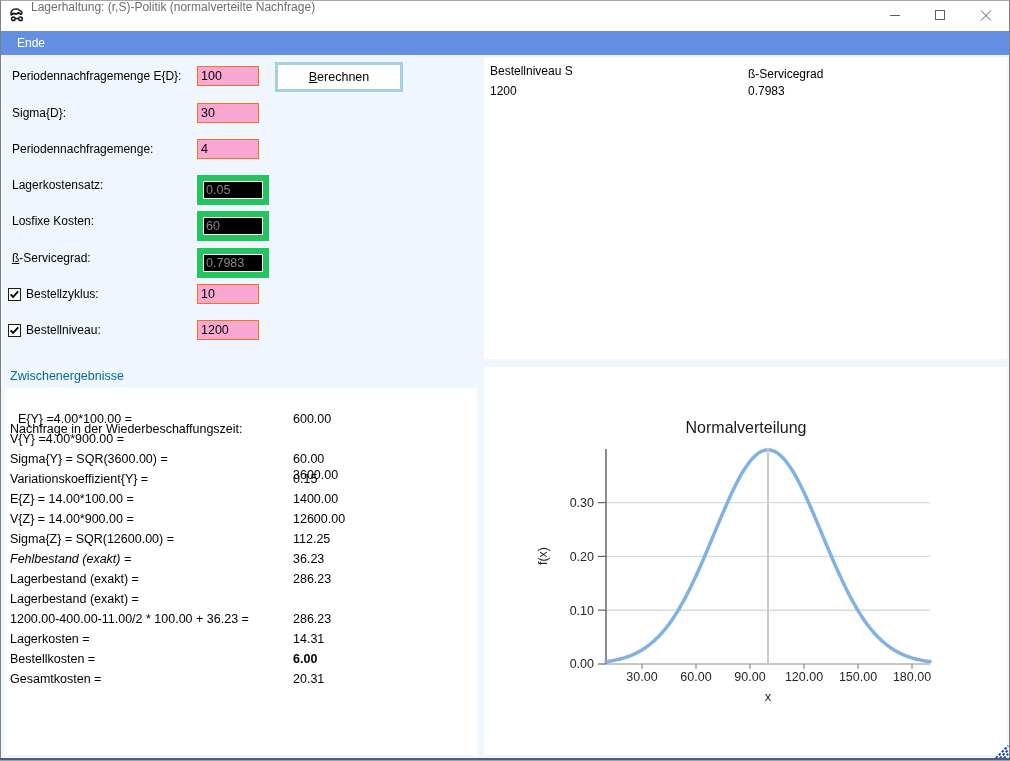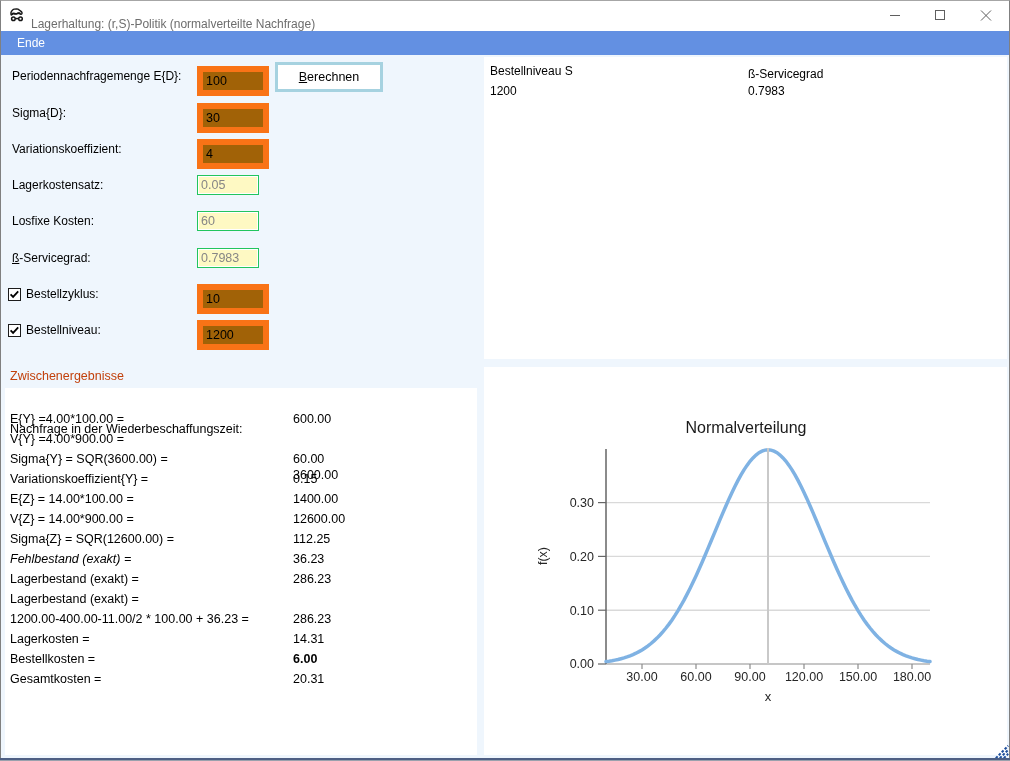--- a/index.html
+++ b/index.html
@@ -2,38 +2,38 @@
 <html><head>
 <meta charset="utf-8">
 <style>
   html,body{margin:0;padding:0;}
   body{width:1010px;height:761px;position:relative;overflow:hidden;
        font-family:"Liberation Sans",sans-serif;font-size:12.5px;color:#000;background:#eff6fd;}
   .abs{position:absolute;}
   
   #titlebar{left:0;top:0;width:1010px;height:31px;background:#fff;
             border-left:1px solid #808080;border-right:1px solid #808080;border-top:1px solid #a6a6a6;box-sizing:border-box;}
-  #title{left:31px;top:17px;color:#6d6d6d;font-size:12px;}
+  #title{left:31px;top:0;color:#6d6d6d;font-size:12px;}
   #menubar{left:1px;top:31px;width:1008px;height:24px;background:#6390e2;}
   #menubar span{position:absolute;left:16px;top:5px;color:#fff;font-size:12px;}
   #client{left:1px;top:55px;width:1008px;height:703px;background:#eff6fd;}
   #leftborder{left:0;top:31px;width:1px;height:727px;background:#808080;}
   #rightborder{left:1009px;top:31px;width:1px;height:727px;background:#808080;}
   #bottomborder{left:0;top:758px;width:1010px;height:2px;background:#4e5f84;border-bottom:1px solid #9aa1ad;}
   
   .panel{background:#fff;}
   #paneltr{left:484px;top:57px;width:523px;height:302px;}
   #panelchart{left:484px;top:367px;width:523px;height:388px;}
   #panelres{left:5px;top:388px;width:472px;height:367px;}
   
   .lbl{height:20px;line-height:20px;white-space:nowrap;font-size:12px;}
-  .tb{width:57px;height:18px;background:#a16207;border:6px solid #f97316;line-height:19px;padding-left:3px;font-size:12.5px;}
-  .tbd{background:#fef9c3;border:1px solid #22c55e;box-shadow:inset 0 0 0 1px #fff;color:#868686;}
+  .tb{width:57px;height:18px;background:#f9a8d4;border:1px solid #f97316;line-height:19px;padding-left:3px;font-size:12.5px;}
+  .tbd{background:#000000;border:6px solid #22c55e;box-shadow:inset 0 0 0 1px #fff;color:#868686;}
   .cb{width:11px;height:11px;background:#fff;border:1px solid #1c1c1c;}
-  #btn{left:275px;top:62px;width:108px;height:30px;background:#fff;border:3px solid #a6d2e0;box-sizing:border-box;
+  #btn{left:275px;top:62px;width:128px;height:30px;background:#fff;border:3px solid #a6d2e0;box-sizing:border-box;
        text-align:center;line-height:24px;font-size:12.5px;}
   
   .res{height:20px;line-height:20px;white-space:nowrap;font-size:12.5px;}
 </style>
 </head>
 <body>
 <div class="abs" id="client"></div>
 <div class="abs" id="titlebar"></div>
 <svg class="abs" style="left:8px;top:6px" width="18" height="18" viewBox="0 0 18 18">
   <path d="M3.1,8.9 L2.9,6.9 Q3.2,5.2 4.6,3.9 Q5.3,3.2 6.3,3.1 L8.8,2.9 Q10,2.9 10.7,3.6 L12.5,5.0 Q13.8,5.6 14.0,6.6 L14.0,7.4 Q13.9,8.2 13.1,8.3 Q12.3,8.4 11.8,7.8 Q10.5,6.6 9.0,7.4 Q7.4,8.2 6.0,7.9 Q4.6,7.6 4.0,8.6 Q3.6,9.1 3.1,8.9 Z" fill="#fff" stroke="#161616" stroke-width="1.4" stroke-linejoin="round"></path>
@@ -51,21 +51,21 @@
 <div class="abs" id="menubar">
     <span>Ende</span>
   </div>
 
 <div class="abs panel" id="paneltr"></div>
 <div class="abs panel" id="panelchart"></div>
 <div class="abs panel" id="panelres"></div>
 
 <div class="abs lbl" style="left:12px;top:66px;">Periodennachfragemenge E{D}:</div>
 <div class="abs lbl" style="left:12px;top:103px;">Sigma{D}:</div>
-<div class="abs lbl" style="left:12px;top:139px;">Variationskoeffizient:</div>
+<div class="abs lbl" style="left:12px;top:139px;">Periodennachfragemenge:</div>
 <div class="abs lbl" style="left:12px;top:175px;">Lagerkostensatz:</div>
 <div class="abs lbl" style="left:12px;top:211px;">Losfixe Kosten:</div>
 <div class="abs lbl" style="left:12px;top:248px;"><span style="text-decoration:underline">ß</span>-Servicegrad:</div>
 <div class="abs lbl" style="left:26px;top:284px;">Bestellzyklus:</div>
 <div class="abs lbl" style="left:26px;top:320px;">Bestellniveau:</div>
 <div class="abs cb" style="left:8px;top:288px;"></div>
 <div class="abs cb" style="left:8px;top:324px;"></div>
 <svg class="abs" style="left:8px;top:288px" width="13" height="13" viewBox="0 0 13 13">
     <path d="M2.6 6.3 L5.1 8.9 L10.2 3.4" fill="none" stroke="#000" stroke-width="1.8"></path>
   </svg>
@@ -81,23 +81,23 @@
 <div class="abs tb tbd" style="left:197px;top:248px;">0.7983</div>
 <div class="abs tb" style="left:197px;top:284px;">10</div>
 <div class="abs tb" style="left:197px;top:320px;">1200</div>
 <div class="abs" id="btn"><span style="text-decoration:underline">B</span>erechnen</div>
 
 <div class="abs lbl" style="left:490px;top:61px;">Bestellniveau S</div>
 <div class="abs lbl" style="left:490px;top:81px;">1200</div>
 <div class="abs lbl" style="left:748px;top:64px;">ß-Servicegrad</div>
 <div class="abs lbl" style="left:748px;top:81px;">0.7983</div>
 
-<div class="abs res" style="left:10px;top:366px;color:#c2410c;">Zwischenergebnisse</div>
+<div class="abs res" style="left:10px;top:366px;color:#0369a1;">Zwischenergebnisse</div>
 <div class="abs res" style="left:10px;top:387px;margin-top:32px;">Nachfrage in der Wiederbeschaffungszeit:</div>
-<div class="abs res" style="left:10px;top:409px;">E{Y} =4.00*100.00 =</div>
+<div class="abs res" style="left:18px;top:409px;">E{Y} =4.00*100.00 =</div>
 <div class="abs res" style="left:293px;top:409px;">600.00</div>
 <div class="abs res" style="left:10px;top:429px;">V{Y} =4.00*900.00 =</div>
 <div class="abs res" style="left:293px;top:429px;margin-top:36px;">3600.00</div>
 <div class="abs res" style="left:10px;top:449px;">Sigma{Y} = SQR(3600.00) =</div>
 <div class="abs res" style="left:293px;top:449px;">60.00</div>
 <div class="abs res" style="left:10px;top:469px;">Variationskoeffizient{Y} =</div>
 <div class="abs res" style="left:293px;top:469px;">0.15</div>
 <div class="abs res" style="left:10px;top:489px;text-align:right;">E{Z} = 14.00*100.00 =</div>
 <div class="abs res" style="left:293px;top:489px;">1400.00</div>
 <div class="abs res" style="left:10px;top:509px;">V{Z} = 14.00*900.00 =</div>

